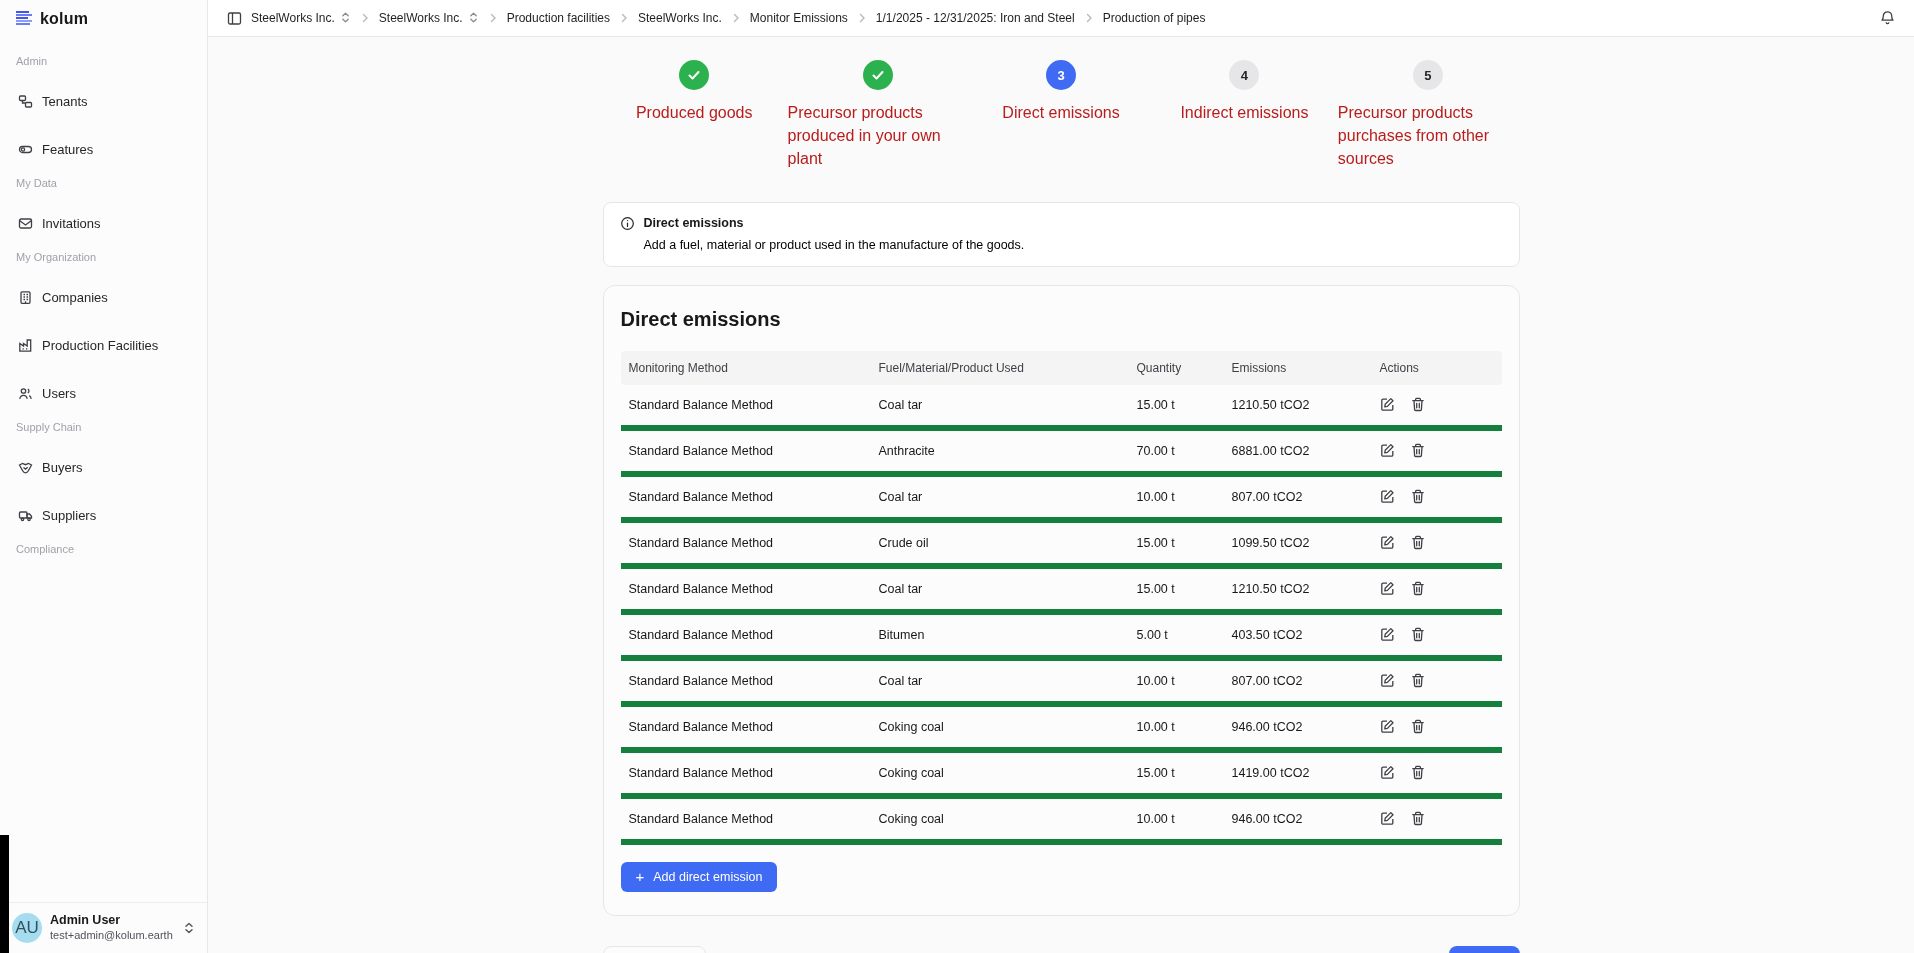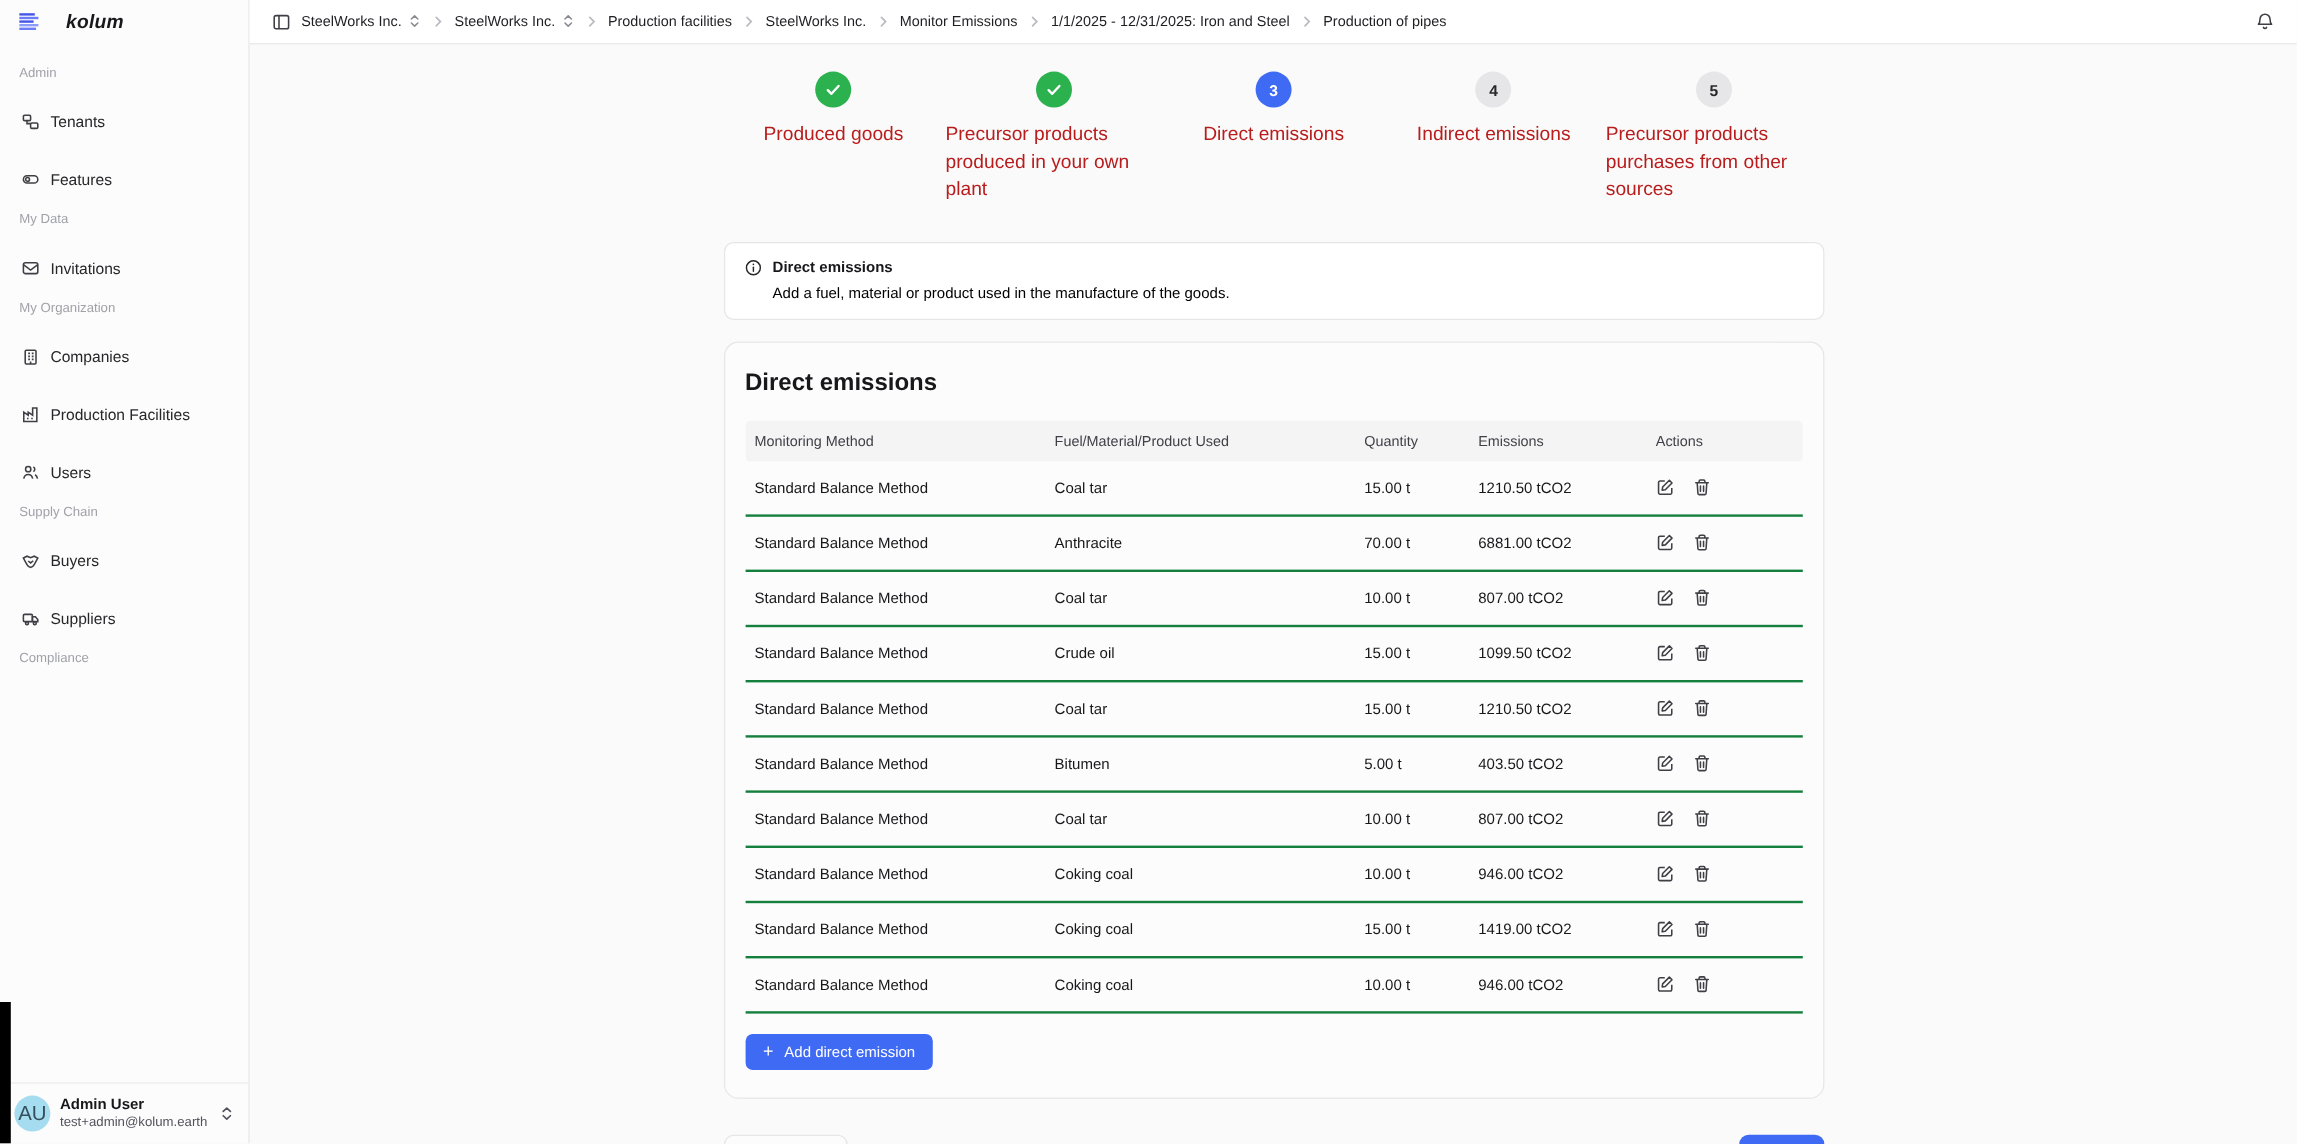--- a/index.html
+++ b/index.html
@@ -11,21 +11,21 @@
     position:relative;
   }
   .app { display:flex; width:100%; height:100%; }
 
   
   .sidebar {
     width:208px; min-width:208px; height:100%;
     background:#fcfcfc; border-right:1px solid #e7e7e9;
     display:flex; flex-direction:column;
   }
-  .sidebar-logo { height:37px; display:flex; align-items:center; gap:22px; padding:0 16px;font-style:italic; }
+  .sidebar-logo { height:37px; display:flex; align-items:center; gap:7px; padding:0 16px; }
   .sidebar-logo .brand-name { font-size:16px; font-weight:bold; color:#18181b; letter-spacing:.2px; }
   .nav { padding:4px 12px 0 12px; flex:1; }
   .nav-section-label { font-size:11px; color:#a1a1aa; margin:14px 4px 6px 4px; }
   .nav-item {
     height:28px; display:flex; align-items:center; gap:9px;
     padding:0 6px; border-radius:6px; font-size:13px; color:#27272a; cursor:pointer;margin-top:20px;
   }
   .nav-item svg { flex:0 0 auto; }
   .user-row {
     border-top:1px solid #ececee; padding:10px 12px; display:flex; align-items:center; gap:8px;
@@ -82,21 +82,21 @@
   }
   .card-title { font-size:20px; font-weight:bold; color:#18181b; margin:6px 0 20px 0; }
   .tbl { width:100%; }
   .tbl-header {
     display:grid; grid-template-columns:250px 258px 95px 148px 1fr;
     background:#f4f4f5; border-radius:4px; height:34px; align-items:center;
   }
   .tbl-header > div { font-size:12px; color:#3f3f46; padding-left:8px; }
   .tbl-row {
     display:grid; grid-template-columns:250px 258px 95px 148px 1fr;
-    height:46px; align-items:center; border-bottom:2px solid #15803d;
+    height:46px; align-items:center; border-bottom:6px solid #15803d;
   }
   .tbl-row > div { font-size:12.5px; color:#18181b; padding-left:8px; }
   .actions-cell { display:flex; gap:16px; align-items:center; }
   .icon-btn { background:none; border:none; padding:0; cursor:pointer; display:flex; align-items:center; }
 
   .add-btn {
     margin-top:17px; height:30px; padding:0 15px;
     background:#3f6af3; color:#fff; border:none; border-radius:6px;
     font-family:"Liberation Sans", sans-serif; font-size:12.5px;
     display:inline-flex; align-items:center; gap:9px; cursor:pointer;

